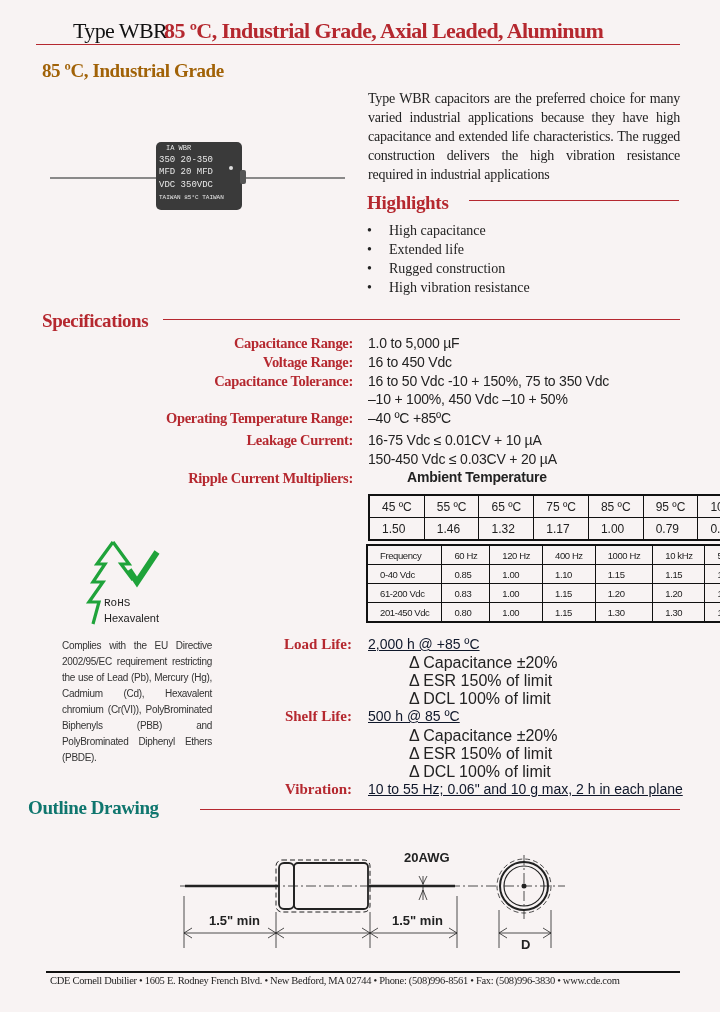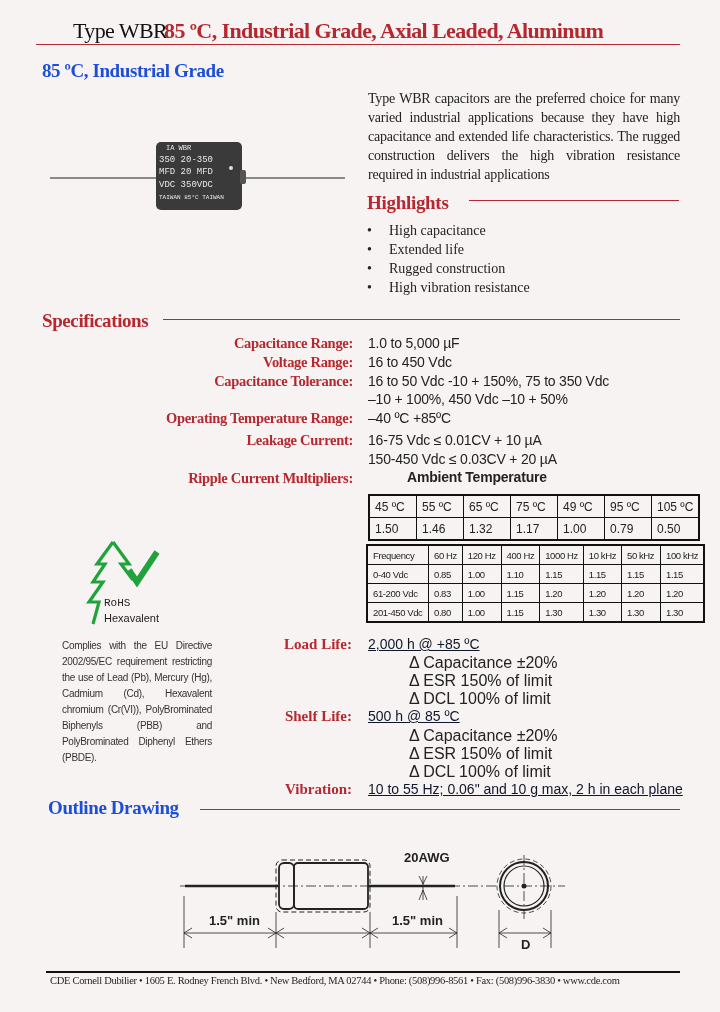--- a/index.html
+++ b/index.html
@@ -7,21 +7,21 @@
     width: 720px; height: 1012px; background: #f8f3f3;
     position: relative; overflow: hidden;
     font-family: "Liberation Serif", serif; color: #1a1a1a;
   }
   .abs { position: absolute; }
 
   
   #title-bar { left: 36px; top: 18px; width: 644px; height: 26px; border-bottom: 1.5px solid #b5282f; }
   #title-type { left: 73px; top: 18px; font-size: 22px; font-weight: normal; letter-spacing: -0.6px; color: #111; }
   #title-desc { left: 164px; top: 18px; font-size: 22px; font-weight: bold; letter-spacing: -0.6px; color: #b5282f; }
-  #subtitle { left: 42px; top: 60px; font-size: 19px; font-weight: bold; letter-spacing: -0.4px; color: #1d4ed8; }
+  #subtitle { left: 42px; top: 60px; font-size: 19px; font-weight: bold; letter-spacing: -0.4px; color: #a16207; }
 
   
   #cap-photo { left: 50px; top: 140px; width: 295px; height: 70px; }
 
   
   #intro { left: 368px; top: 89px; width: 312px; font-size: 14px; line-height: 19px; text-align: justify; color: #222; letter-spacing: -0.2px; }
 
   
   #hl-heading { left: 367px; top: 192px; font-size: 19px; font-weight: bold; color: #b5282f; letter-spacing: -0.3px; }
   #hl-rule { left: 469px; top: 200px; width: 210px; height: 0; border-top: 1.5px solid #b5282f; }
@@ -32,39 +32,39 @@
   
   #spec-heading { left: 42px; top: 310px; font-size: 19px; font-weight: bold; color: #b5282f; letter-spacing: -0.4px; }
   #spec-rule { left: 163px; top: 319px; width: 517px; border-top: 1.5px solid #b5282f; }
 
   .spec-label { position: absolute; right: 367px; font-family: "Liberation Serif", serif; font-weight: bold; font-size: 14.5px; color: #b5282f; letter-spacing: -0.3px; white-space: nowrap; }
   .spec-val { position: absolute; left: 368px; font-family: "Liberation Sans", sans-serif; font-size: 14px; color: #222; white-space: nowrap; letter-spacing: -0.2px; }
   .spec-val.bold { font-weight: bold; margin-left: 39px; }
 
   
   table.grid { border-collapse: collapse; position: absolute; font-family: "Liberation Sans", sans-serif; color: #222; }
-  table.grid td { border: 1px solid #111; padding: 0 5px; white-space: nowrap; }
+  table.grid td { border: 1px solid #111; padding: 0 12px; white-space: nowrap; }
   #temp-table { left: 368px; top: 494px; font-size: 12px; border: 2px solid #111; }
   #temp-table td { height: 21px; width: 36px; }
   #freq-table { left: 366px; top: 544px; font-size: 9.5px; border: 2px solid #111; letter-spacing: -0.4px; }
   #freq-table td { height: 18px; }
 
   
   #rohs-logo { left: 85px; top: 540px; width: 80px; height: 90px; }
   #rohs-text-1 { left: 104px; top: 597px; font-family: Liberation Mono, monospace; font-size: 11px; color: #222; }
   #rohs-text-2 { left: 104px; top: 612px; font-family: "Liberation Sans", sans-serif; font-size: 11px; color: #222; }
   #rohs-note { left: 62px; top: 638px; width: 150px; font-family: "Liberation Sans", sans-serif; font-size: 10px; line-height: 16px; color: #333; letter-spacing: -0.3px; text-align: justify; }
 
   
   .life-label { position: absolute; right: 368px; font-family: "Liberation Serif", serif; font-weight: bold; font-size: 15px; color: #b5282f; white-space: nowrap; }
   .life-val { position: absolute; left: 368px; font-family: "Liberation Sans", sans-serif; font-size: 14px; color: #0f172a; white-space: nowrap; text-decoration: underline; }
   .delta-line { position: absolute; left: 409px; font-family: "Liberation Sans", sans-serif; font-size: 16px; color: #222; white-space: nowrap; }
 
   
-  #outline-heading { left: 48px; top: 797px; font-size: 19px; font-weight: bold; color: #1d4ed8; letter-spacing: -0.4px; }
+  #outline-heading { left: 28px; top: 797px; font-size: 19px; font-weight: bold; color: #0f766e; letter-spacing: -0.4px; }
   #outline-rule { left: 200px; top: 809px; width: 480px; border-top: 1.5px solid #b5282f; }
   #outline-svg { left: 170px; top: 820px; width: 400px; height: 135px; }
   .dim-label { position: absolute; font-family: "Liberation Sans", sans-serif; font-weight: bold; font-size: 13px; color: #222; }
 
   
   #footer-rule { left: 46px; top: 971px; width: 634px; border-top: 2px solid #111; }
   #footer-text { left: 50px; top: 975px; width: 630px; font-size: 10.5px; color: #222; letter-spacing: -0.3px; white-space: nowrap; }
 </style>
 </head>
 <body>
@@ -132,21 +132,21 @@
 <div class="spec-label" style="top:470px">Ripple Current Multipliers:</div>
 <div class="spec-val bold" style="top:469px">Ambient Temperature</div>
 
 <table id="temp-table" class="grid">
   <tbody>
       <tr>
     <td>45 ºC</td>
     <td>55 ºC</td>
     <td>65 ºC</td>
     <td>75 ºC</td>
-    <td>49 ºC</td>
+    <td>85 ºC</td>
     <td>95 ºC</td>
     <td>105 ºC</td>
   </tr>
   <tr>
     <td>1.50</td>
     <td>1.46</td>
     <td>1.32</td>
     <td>1.17</td>
     <td>1.00</td>
     <td>0.79</td>

